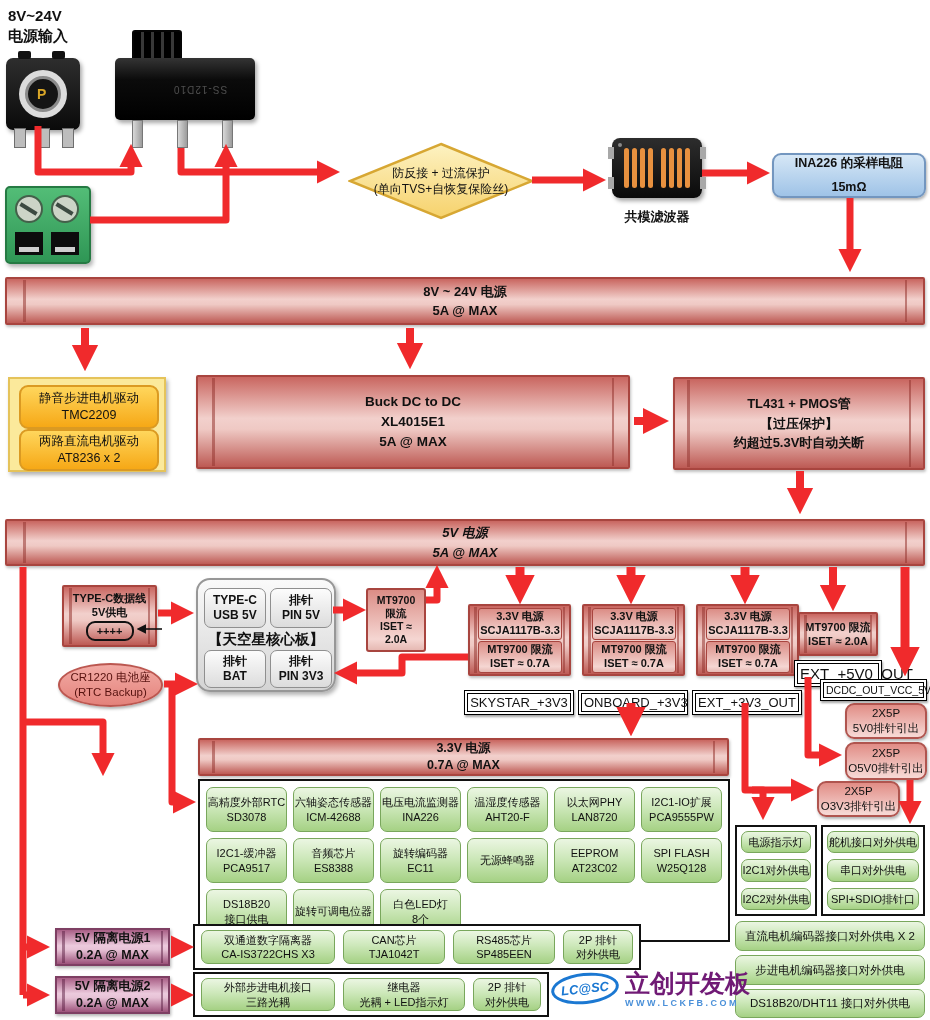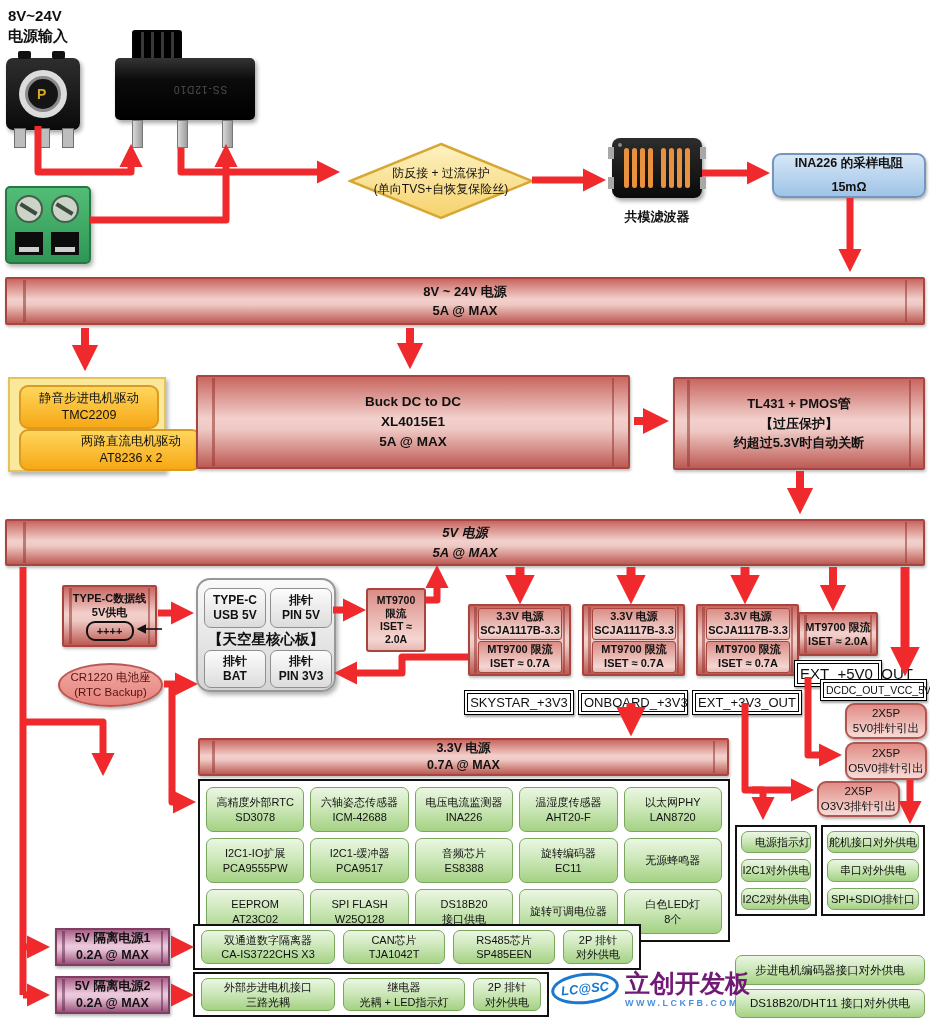--- a/index.html
+++ b/index.html
@@ -165,21 +165,21 @@
     <div class="cap" style="right:16px;"></div>
     <div>8V ~ 24V 电源</div>
     <div>5A @ MAX</div>
   </div>
 
   <div class="abs" style="left:8px;top:377px;width:158px;height:95px;background:#fbe99b;border:2px solid #e5c35a;border-radius:0;box-sizing:border-box;box-shadow:2px 3px 4px rgba(0,0,0,.3);">
     <div class="ctr orange" style="position:absolute;left:9px;top:6px;width:136px;height:40px;font-size:12.5px;line-height:1.35;">
       <div>静音步进电机驱动</div>
       <div>TMC2209</div>
     </div>
-    <div class="ctr orange" style="position:absolute;left:9px;top:50px;width:136px;height:38px;font-size:12.5px;line-height:1.35;padding-left:42px;">
+    <div class="ctr orange" style="position:absolute;left:9px;top:50px;width:136px;height:38px;font-size:12.5px;line-height:1.35;">
       <div>两路直流电机驱动</div>
       <div>AT8236 x 2</div>
     </div>
   </div>
 
   <div class="bar ctr" style="left:196px;top:375px;width:434px;height:94px;box-sizing:border-box;font-weight:bold;font-size:13.5px;line-height:1.5;">
     <div class="cap" style="left:14px;"></div>
     <div class="cap" style="right:14px;"></div>
     <div>Buck DC to DC</div>
     <div>XL4015E1</div>
@@ -317,21 +317,21 @@
   </div>
 
   <div class="bar ctr bartxt" style="left:198px;top:738px;width:531px;height:38px;box-sizing:border-box;font-size:12.5px;line-height:1.35;">
     <div class="cap" style="left:12px;"></div>
     <div class="cap" style="right:12px;"></div>
     <div>3.3V 电源</div>
     <div>0.7A @ MAX</div>
   </div>
 
 
-  <div class="abs wcont" style="left:198px;top:779px;width:532px;height:163px;box-sizing:border-box;display:grid;grid-template-columns:repeat(5,1fr);grid-template-rows:repeat(3,1fr);gap:6px;padding:6px;">
+  <div class="abs wcont" style="left:198px;top:779px;width:532px;height:163px;box-sizing:border-box;display:grid;grid-template-columns:repeat(6,1fr);grid-template-rows:repeat(3,1fr);gap:6px;padding:6px;">
     <div class="ctr green f11">
         <div>高精度外部RTC</div>
         <div>SD3078</div>
       </div>
     <div class="ctr green f11">
         <div>六轴姿态传感器</div>
         <div>ICM-42688</div>
       </div>
     <div class="ctr green f11">
         <div>电压电流监测器</div>
@@ -379,21 +379,21 @@
     <div class="ctr green f11">
         <div>旋转可调电位器</div>
       </div>
     <div class="ctr green f11">
         <div>白色LED灯</div>
         <div>8个</div>
       </div>
   </div>
 
   <div class="abs wcont" style="left:735px;top:825px;width:82px;height:91px;box-sizing:border-box;display:flex;flex-direction:column;gap:6px;padding:4px;">
-    <div class="ctr green f11" style="flex:1;align-items:flex-end;">
+    <div class="ctr green f11" style="flex:1;">
         <div>电源指示灯</div>
       </div>
     <div class="ctr green f11" style="flex:1;">
         <div>I2C1对外供电</div>
       </div>
     <div class="ctr green f11" style="flex:1;">
         <div>I2C2对外供电</div>
       </div>
   </div>
 
@@ -402,20 +402,23 @@
         <div>舵机接口对外供电</div>
       </div>
     <div class="ctr green f11" style="flex:1;">
         <div>串口对外供电</div>
       </div>
     <div class="ctr green f11" style="flex:1;">
         <div>SPI+SDIO排针口</div>
       </div>
   </div>
 
+  <div class="abs ctr green f115" style="left:735px;top:921px;width:190px;height:30px;box-sizing:border-box;">
+      <div>直流电机编码器接口对外供电 X 2</div>
+    </div>
   <div class="abs ctr green f115" style="left:735px;top:955px;width:190px;height:30px;box-sizing:border-box;">
       <div>步进电机编码器接口对外供电</div>
     </div>
   <div class="abs ctr green f115" style="left:735px;top:989px;width:190px;height:29px;box-sizing:border-box;">
       <div>DS18B20/DHT11 接口对外供电</div>
     </div>
 
   <div class="abs ctr purp" style="left:55px;top:928px;width:115px;height:38px;box-sizing:border-box;font-weight:bold;font-size:12.5px;line-height:1.35;">
     <div class="cap" style="left:5px;background:rgba(90,30,65,.5);"></div>
     <div class="cap" style="right:5px;background:rgba(90,30,65,.5);"></div>

